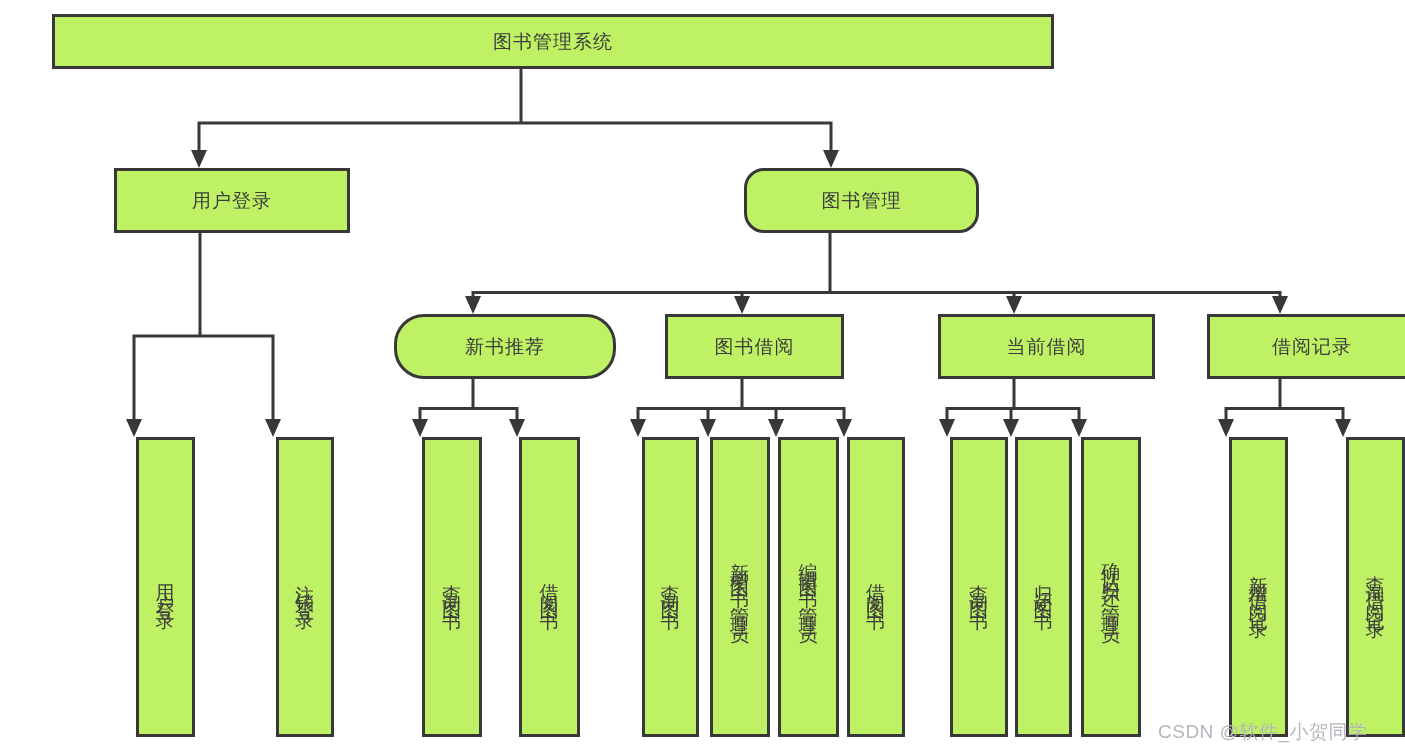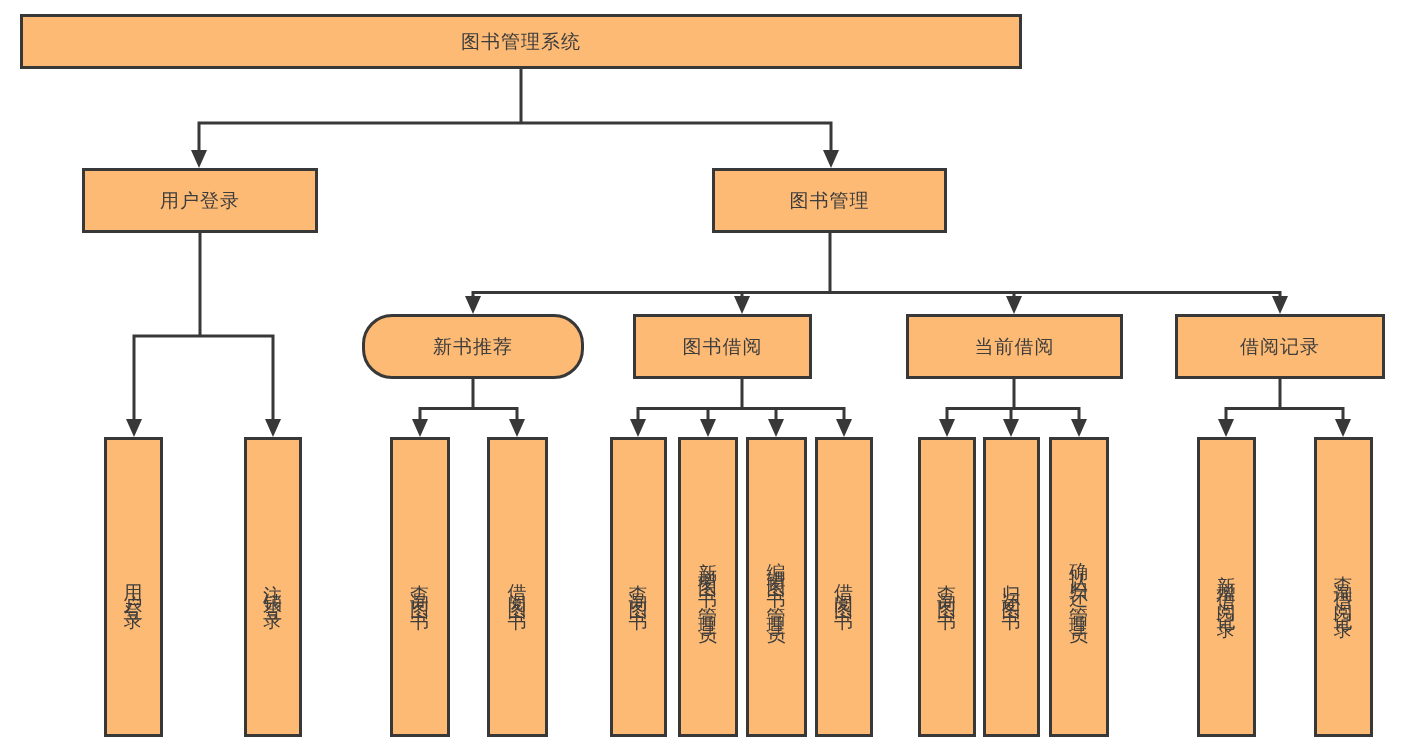--- a/index.html
+++ b/index.html
@@ -1,23 +1,23 @@
 <!DOCTYPE html>
 <html><head>
 <meta charset="utf-8">
 <style>
   html,body{margin:0;padding:0;background:#ffffff;}
   #canvas{
     position:relative;width:1405px;height:747px;background:#ffffff;overflow:hidden;
     font-family:"Liberation Sans","DejaVu Sans",sans-serif;
   }
   .box{
-    position:absolute;box-sizing:border-box;background:#fdba74;
+    position:absolute;box-sizing:border-box;background:#bef264;
     border:3px solid #383838;display:flex;align-items:center;justify-content:center;
-    color:#3d3d3d;z-index:2;
+    color:#3d3d3d;z-index:2;margin-left:32px;
   }
   .hbox .label{font-size:19px;letter-spacing:1px;white-space:nowrap;}
   .vbox .label{
     writing-mode:vertical-rl;text-orientation:mixed;
     font-size:19px;letter-spacing:9px;line-height:1;white-space:nowrap;
   }
   #connectors{position:absolute;left:0;top:0;z-index:1;}
   #connectors path.line{stroke:#383838;stroke-width:3;fill:none;}
   #connectors path.arrow{fill:#383838;stroke:none;}
   .watermark{
@@ -61,21 +61,21 @@
     </g>
   </svg>
 
   <div class="box hbox" style="left:20px;top:14px;width:1002px;height:55px;">
     <span class="label">图书管理系统</span>
   </div>
 
   <div class="box hbox" style="left:82px;top:168px;width:236px;height:65px;">
     <span class="label">用户登录</span>
   </div>
-  <div class="box hbox" style="left:712px;top:168px;width:235px;height:65px;">
+  <div class="box hbox" style="left:712px;top:168px;width:235px;height:65px;border-radius:20px;">
     <span class="label">图书管理</span>
   </div>
 
   <div class="box hbox" style="left:362px;top:314px;width:222px;height:65px;border-radius:30px;">
     <span class="label">新书推荐</span>
   </div>
   <div class="box hbox" style="left:633px;top:314px;width:179px;height:65px;">
     <span class="label">图书借阅</span>
   </div>
   <div class="box hbox" style="left:906px;top:314px;width:217px;height:65px;">
@@ -122,14 +122,15 @@
     <span class="label">确认归还（管理员）</span>
   </div>
 
   <div class="box vbox" style="left:1197px;top:437px;width:59px;height:300px;">
     <span class="label">新增借阅记录</span>
   </div>
   <div class="box vbox" style="left:1314px;top:437px;width:59px;height:300px;">
     <span class="label">查询借阅记录</span>
   </div>
 
+  <div class="watermark">CSDN @软件_小贺同学</div>
 
 </div>
 
 </body></html>

